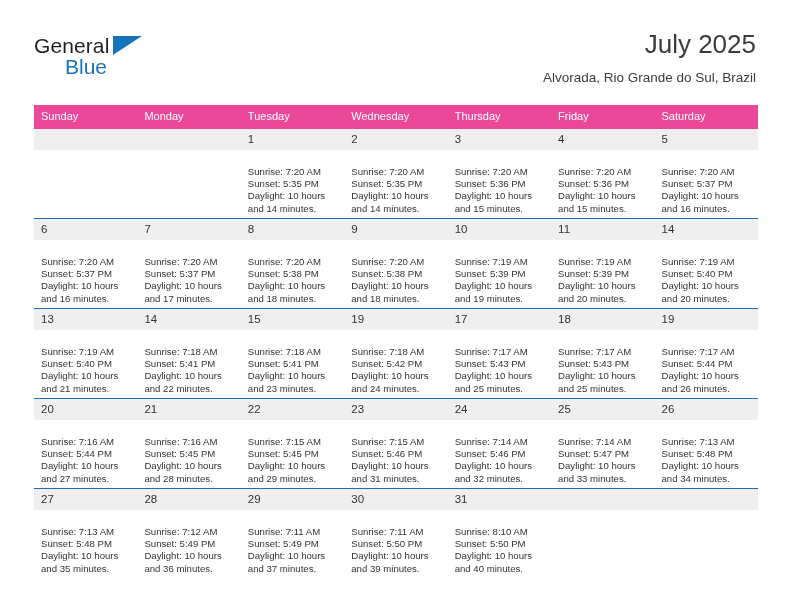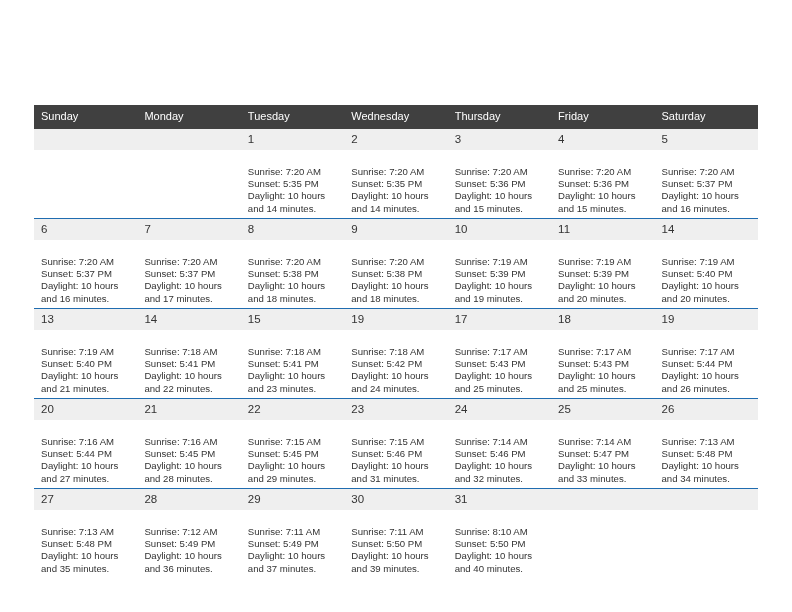--- a/index.html
+++ b/index.html
@@ -83,21 +83,21 @@
   
   .calendar {
     position: absolute;
     left: 34px;
     top: 105px;
     width: 724px;
     border-collapse: collapse;
     table-layout: fixed;
   }
   .calendar th {
-    background: #404040;
+    background: #ec4899;
     color: #ffffff;
     font-size: 11px;
     font-weight: normal;
     text-align: left;
     padding: 5px 0 6px 7px;
     border: none;
     line-height: 13px;
   }
   .calendar td {
     vertical-align: top;
@@ -129,20 +129,34 @@
   }
   .info div {
     white-space: nowrap;
   }
 </style>
 </head>
 <body>
 
 <div class="page">
 
+  <div class="header">
+
+    <div class="brand">
+      <span class="brand-general">General</span>
+      <span class="brand-tri"></span>
+      <span class="brand-blue">Blue</span>
+    </div>
+
+    <div class="title-wrap">
+      <div class="cal-title">July 2025</div>
+      <div class="cal-subtitle">Alvorada, Rio Grande do Sul, Brazil</div>
+    </div>
+
+  </div>
 
   <table class="calendar">
     <thead>
       <tr>
         <th>Sunday</th>
         <th>Monday</th>
         <th>Tuesday</th>
         <th>Wednesday</th>
         <th>Thursday</th>
         <th>Friday</th>

